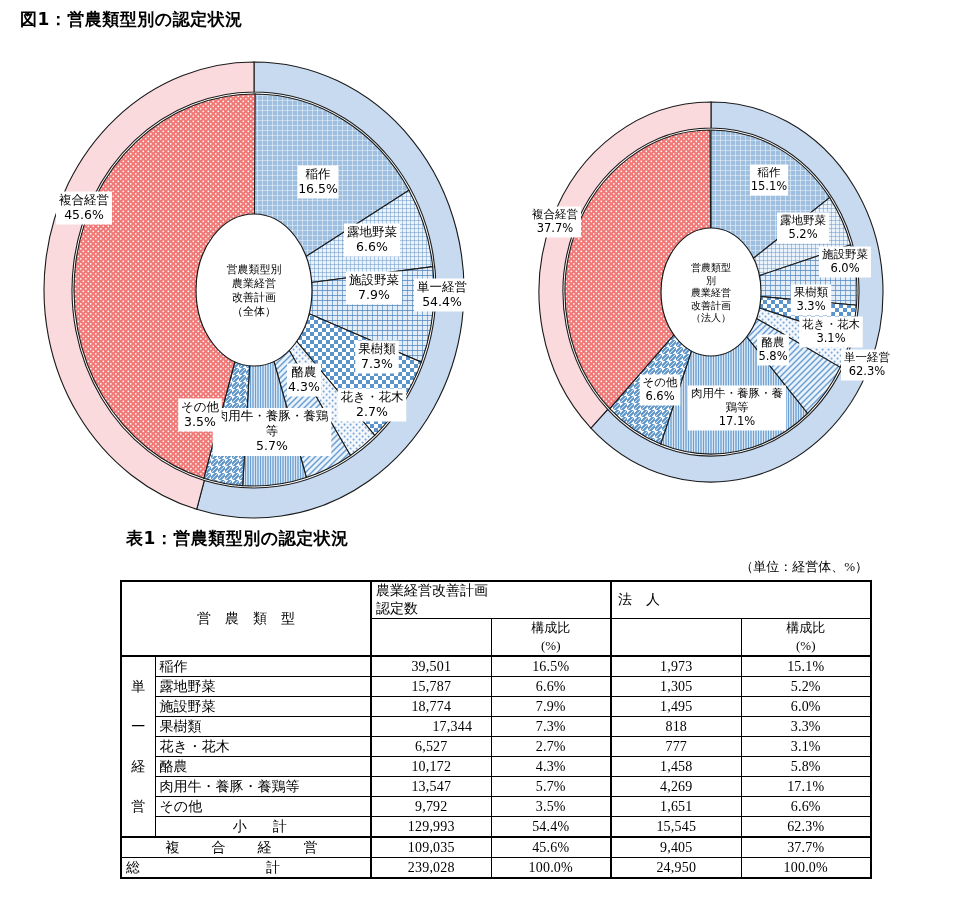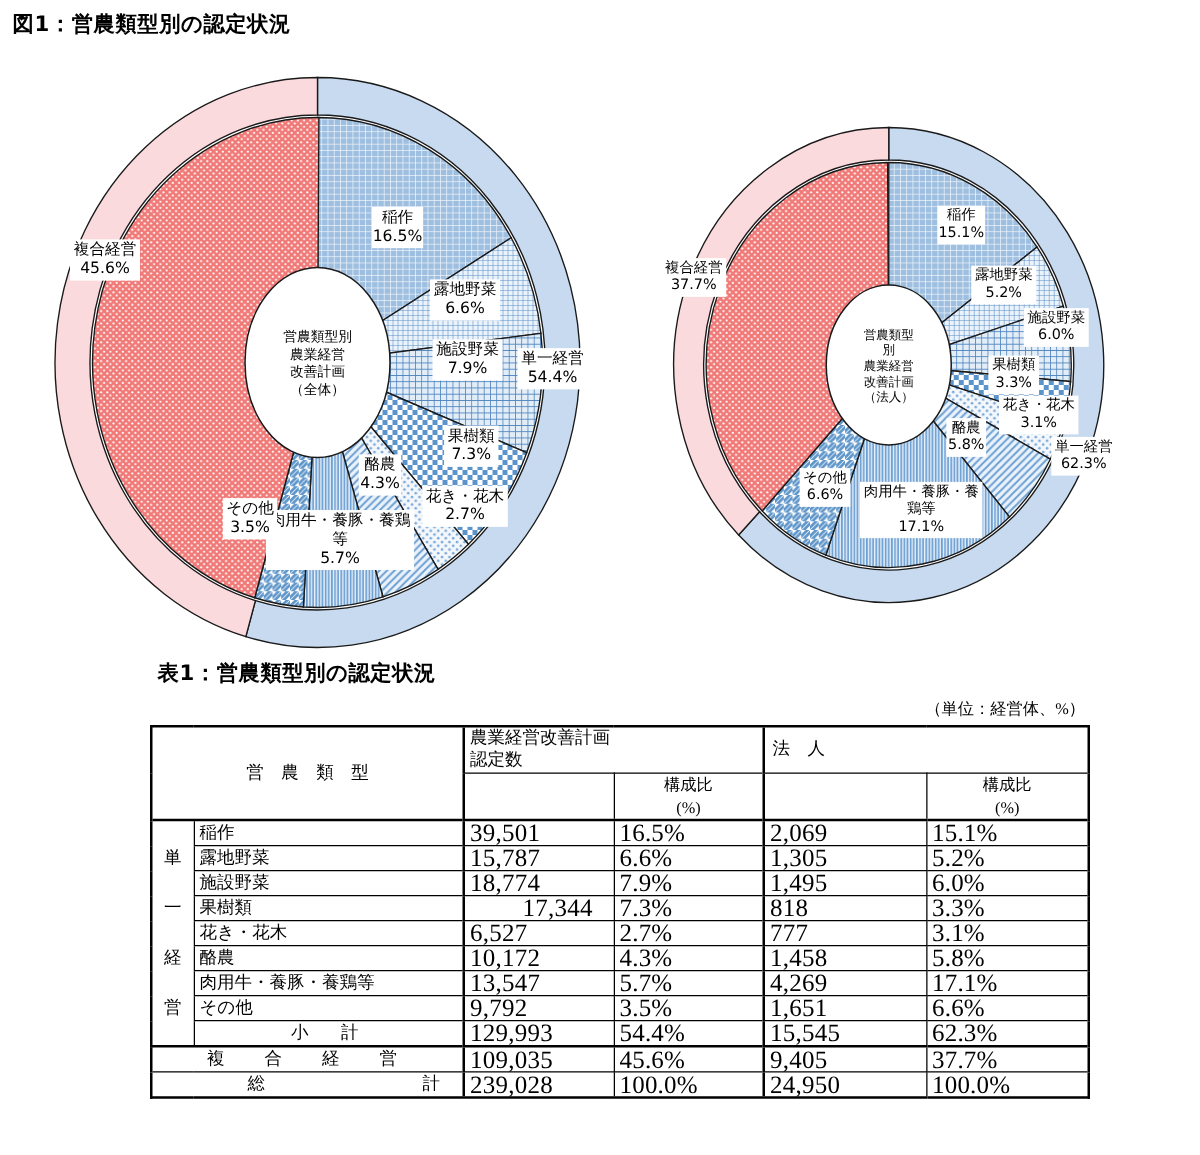--- a/index.html
+++ b/index.html
@@ -5,21 +5,21 @@
   html,body{margin:0;padding:0;}
   body{
     width:960px;height:924px;
     background:#ffffff;
     font-family:"Liberation Serif","DejaVu Serif",serif;
     color:#000;
     position:relative;
     overflow:hidden;
   }
   .fig-title{
-    position:absolute;left:10px;top:8px;
+    position:absolute;left:20px;top:8px;
     font-family:"DejaVu Sans","Liberation Sans",sans-serif;
     font-size:17px;font-weight:700;letter-spacing:0.5px;
   }
   .charts{
     position:absolute;left:0;top:60px;width:960px;height:460px;
   }
   .chart-wrap{position:absolute;top:0;}
   .chart-wrap.left{left:22px;}
   .chart-wrap.right{left:515px;}
   svg{display:block;}
@@ -48,30 +48,30 @@
     vertical-align:middle;
     height:19px;
     line-height:18px;
   }
   .hdr-cat{text-align:center;vertical-align:middle;}
   .hdr-top{vertical-align:top;text-align:left;padding-top:3px;}
   .hdr-sub{text-align:center;vertical-align:middle;line-height:15px;font-size:13px;}
   .b-left{border-left:2px solid #000 !important;}
   .b-right{border-right:2px solid #000 !important;}
   .b-top{border-top:2px solid #000 !important;}
-  .num{text-align:left;padding-right:6px;font-size:20px;letter-spacing:0.2px;}
+  .num{text-align:center;padding-right:6px;font-size:14px;letter-spacing:0.2px;}
   .rowlab{text-align:left;padding-left:5px;}
   .sublab{text-align:center;letter-spacing:6px;padding-left:18px;}
   .grouplab{
     text-align:center;width:34px;
     letter-spacing:0px;
     font-size:14px;
   }
   .wide{letter-spacing:9px;text-align:center;padding-left:12px;}
-  .wide2{letter-spacing:14px;text-align:right;padding-left:14px;}
+  .wide2{letter-spacing:14px;text-align:left;padding-left:14px;}
 </style>
 </head>
 <body>
 
 <div class="fig-title">図1：営農類型別の認定状況</div>
 
 <div class="charts">
   <div class="chart-wrap left">
     <svg id="svg0" width="470" height="460" viewBox="0 0 470 460">
         <defs>
@@ -336,21 +336,21 @@
         <div>(%)</div>
       </td>
     </tr>
   </thead>
   <tbody id="tbody">
       <tr>
         <td class="grouplab b-left" style="border-top: 2px solid rgb(0, 0, 0); border-bottom: none;"></td>
         <td class="rowlab" style="border-top: 2px solid rgb(0, 0, 0);">稲作</td>
         <td class="num" style="border-top: 2px solid rgb(0, 0, 0); border-left: 2px solid rgb(0, 0, 0);">39,501</td>
         <td class="num" style="border-top: 2px solid rgb(0, 0, 0);">16.5%</td>
-        <td class="num" style="border-top: 2px solid rgb(0, 0, 0); border-left: 2px solid rgb(0, 0, 0);">2,069</td>
+        <td class="num" style="border-top: 2px solid rgb(0, 0, 0); border-left: 2px solid rgb(0, 0, 0);">1,973</td>
         <td class="num b-right" style="border-top: 2px solid rgb(0, 0, 0);">15.1%</td>
       </tr>
       <tr>
         <td class="grouplab b-left" style="border-top: none; border-bottom: none;">単</td>
         <td class="rowlab">露地野菜</td>
         <td class="num" style="border-left: 2px solid rgb(0, 0, 0);">15,787</td>
         <td class="num">6.6%</td>
         <td class="num" style="border-left: 2px solid rgb(0, 0, 0);">1,305</td>
         <td class="num b-right">5.2%</td>
       </tr>

